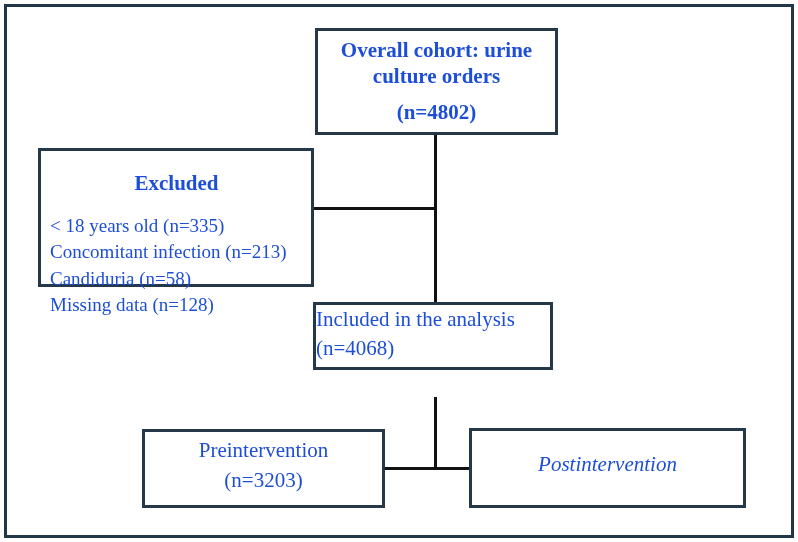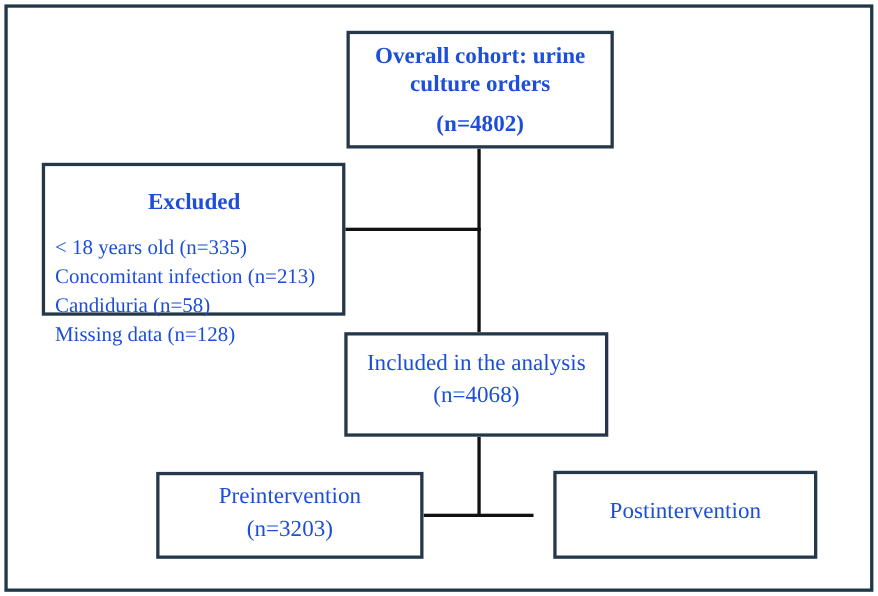--- a/index.html
+++ b/index.html
@@ -61,36 +61,35 @@
     line-height: 1.2;
   }
   .node-excluded .excl-list {
     font-size: 19px;
     line-height: 1.38;
     margin-top: 17px;
   }
   .excl-item { display: block; }
   .node-included {
     left: 313px; top: 302px;
-    width: 240px; height: 95px;
-    text-align: center;
+    width: 240px; height: 68px;
     font-size: 21px;
     line-height: 1.4;
-    padding-top: 10px;
+    padding-top: 0;
   }
   .node-branch {
     text-align: center;
     font-size: 21px;
     line-height: 1.4;
     display: flex; flex-direction: column;
     justify-content: center;
     padding-bottom: 6px;
   }
   .node-pre  { left: 142px; top: 429px; width: 243px; height: 79px; }
-  .node-post { left: 503px; top: 428px; width: 240px; height: 80px; }
+  .node-post { left: 469px; top: 428px; width: 277px; height: 80px; font-style: italic; }
   .connector {
     position: absolute;
     background: var(--line-color, #111111);
   }
   .line-top-to-included   { left: 434px; top: 135px; width: 3px;   height: 167px; }
   .line-excluded          { left: 308px; top: 207px; width: 129px; height: 3px;  }
   .line-included-down     { left: 434px; top: 397px; width: 3px;   height: 73px; }
   .line-branch            { left: 385px; top: 467px; width: 100px; height: 3px;  }
 </style>
 </head>

